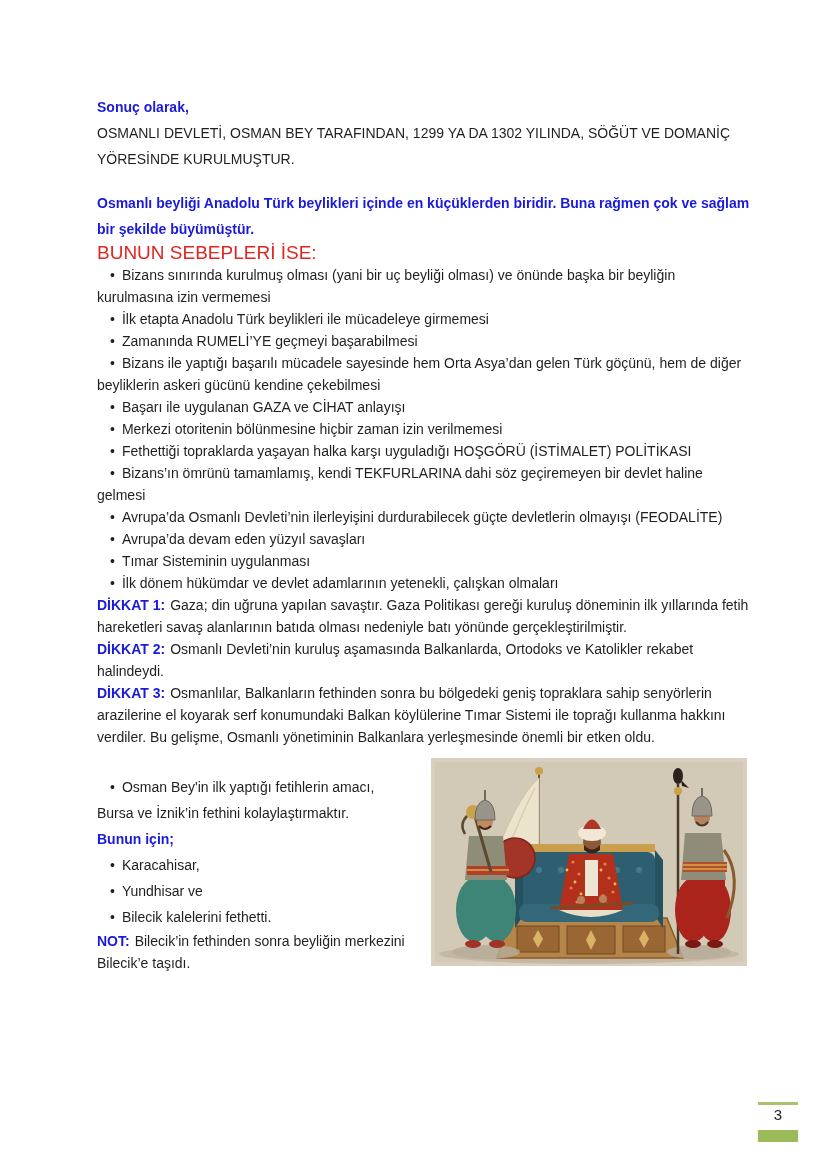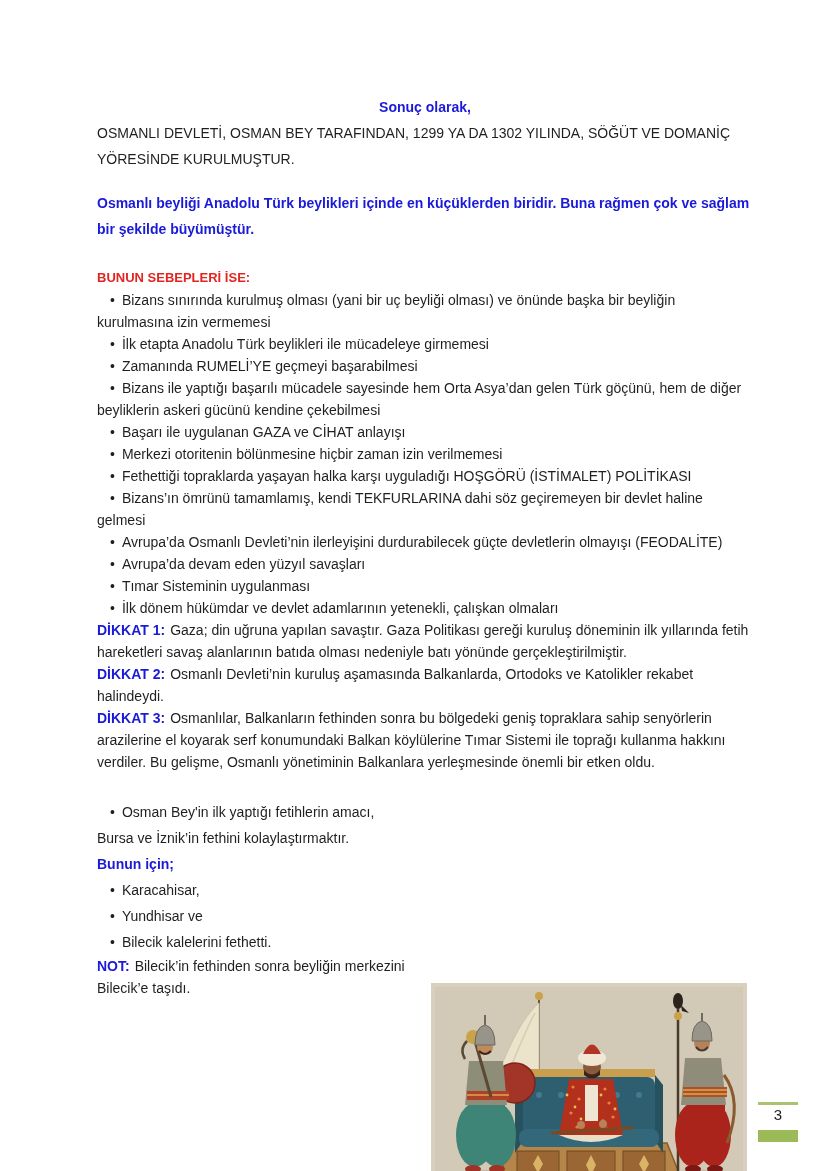--- a/index.html
+++ b/index.html
@@ -11,30 +11,30 @@
     position:relative;
     overflow:hidden;
   }
   .content{
     position:absolute;
     left:97px;top:94px;
     width:656px;
     font-size:14px;
   }
   p{margin:0;}
-  .lead{color:#1a1ad9;font-weight:bold;line-height:26px;text-align:center;}
+  .lead{color:#1a1ad9;font-weight:bold;line-height:26px;}
   .intro-body{line-height:26px;}
   .highlight{margin-top:18px;color:#1a1ad9;font-weight:bold;line-height:26px;}
-  .reasons-heading{margin-top:25px;color:#e22520;font-weight:bold;font-size:13px;line-height:22px;}
+  .reasons-heading{margin-top:0;color:#e22520;font-weight:normal;font-size:19px;line-height:22px;}
   .bullet{line-height:22px;text-indent:13px;}
   .bullet::before{content:"•";margin-right:7px;}
   .note{line-height:22px;}
   .note-label{color:#1a1ad9;font-weight:bold;margin-right:5px;}
   .konu-heading{margin-top:25px;color:#e22520;font-weight:bold;font-size:19px;line-height:26px;}
-  .two-col{display:flex;margin-top:26px;flex-direction:column;}
+  .two-col{display:flex;margin-top:26px;}
   .col-text{width:314px;line-height:26px;}
   .col-text .bullet{line-height:26px;}
   .sub-lead{color:#1a1ad9;font-weight:bold;line-height:26px;}
   figure.painting{margin:-16px 6px 0 auto;width:316px;height:208px;}
   figure.painting svg{display:block;}
   .footer-line{position:absolute;left:758px;top:1102px;width:40px;height:3px;background:#a9c36f;}
   .footer-num{position:absolute;left:758px;top:1106px;width:40px;text-align:center;font-size:15px;color:#222;}
   .footer-bar{position:absolute;left:758px;top:1130px;width:40px;height:12px;background:#9bbb59;}
 </style>
 </head>

